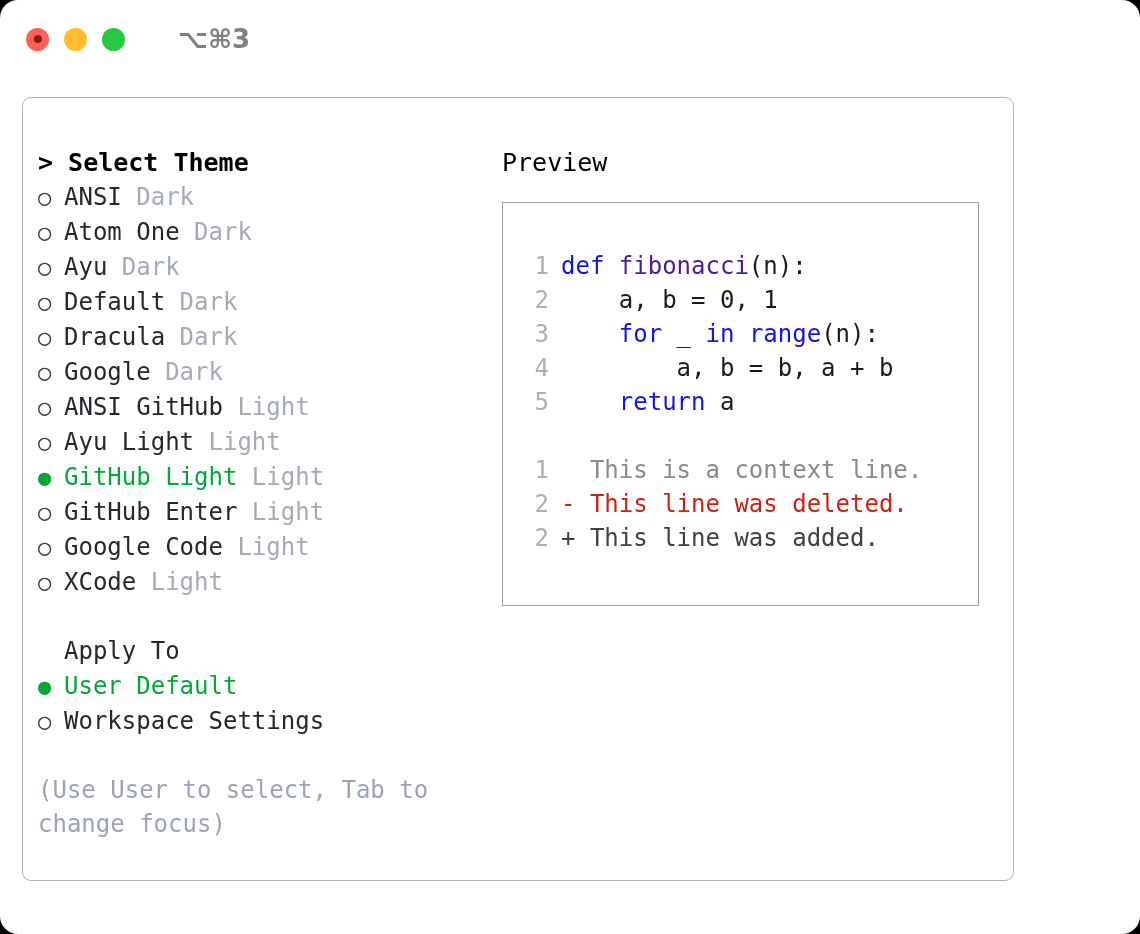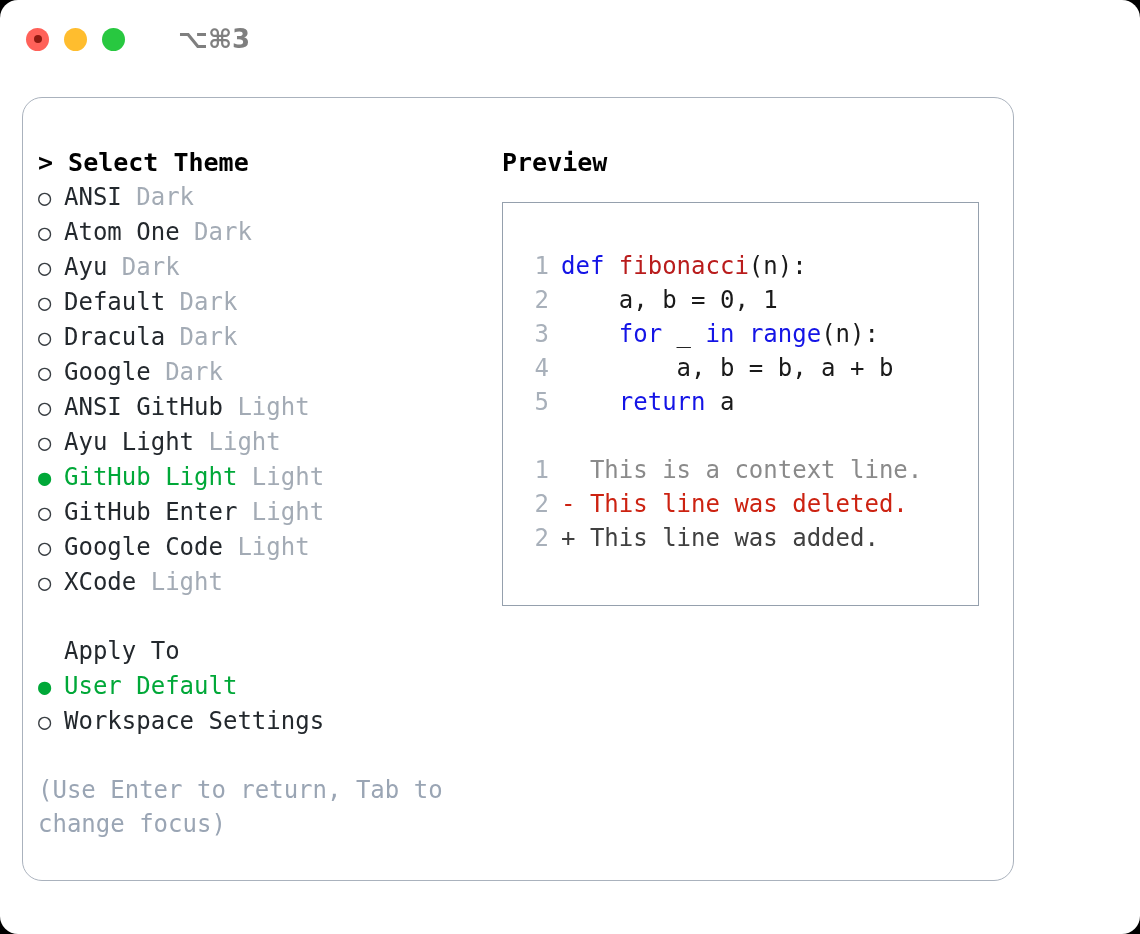--- a/index.html
+++ b/index.html
@@ -77,21 +77,21 @@
   }
 
   
   .panel {
     position: absolute;
     left: 22px;
     top: 97px;
     width: 992px;
     height: 784px;
     border: 1.6px solid #aab2bd;
-    border-radius: 20px;
+    border-radius: 9px;
     box-sizing: border-box;
     background: #ffffff;
     padding-left: 16px;
   }
 
   .columns {
     position: absolute;
     left: 0; top: 0;
     width: 100%;
     height: 100%;
@@ -155,21 +155,21 @@
 
   
   .right-col {
     position: absolute;
     left: 479px;
     top: 48px;
     width: 500px;
   }
   .preview-head {
     font-size: 25px;
-    font-weight: 700;
+    font-weight: 400;
     color: #000000;
     line-height: 34px;
     white-space: pre;
   }
   .preview-box {
     margin-top: 22px;
     width: 477px;
     height: 404px;
     border: 1.6px solid #95a0ad;
     box-sizing: border-box;
@@ -188,21 +188,21 @@
   .ln {
     color: #a8b0ba;
     width: 30px;
     flex: 0 0 30px;
     text-align: right;
     padding-right: 12px;
     box-sizing: content-box;
   }
   .code-body { white-space: pre; }
   .tok-kw   { color: #1414e6; }
-  .tok-fn   { color: #b91c1c; margin-top: 44px; }
+  .tok-fn   { color: #4c1d95; margin-top: 44px; }
   .tok-txt  { color: #1a1a1a; }
   .blank-line { height: 34px; }
   .diff-ctx { color: #8a8a8a; }
   .diff-del { color: #cc2211; }
   .diff-add { color: #404040; }
 </style>
 </head>
 <body>
 
 <div class="window">
@@ -242,21 +242,21 @@
           <span class="bullet"> </span>
           <span>Apply To</span>
         </div>
         <div id="apply-to-list">
             <div class="row selected"><span class="bullet sel">●</span><span class="row-label">User Default</span></div>
             <div class="row"><span class="bullet">○</span><span class="row-label">Workspace Settings</span></div>
           </div>
 
         <div class="spacer-sm"></div>
 
-        <div class="hint">(Use Enter to return, Tab to change focus)</div>
+        <div class="hint">(Use User to select, Tab to change focus)</div>
       </div>
 
       <div class="right-col">
         <div class="preview-head">Preview</div>
         <div class="preview-box">
           <div class="code" id="code-preview"><div class="code-line"><span class="ln">1</span><span class="code-body"><span class="tok-kw">def </span><span class="tok-fn">fibonacci</span><span class="tok-txt">(n):</span></span></div><div class="code-line"><span class="ln">2</span><span class="code-body"><span class="tok-txt">    a, b = 0, 1</span></span></div><div class="code-line"><span class="ln">3</span><span class="code-body"><span class="tok-txt">    </span><span class="tok-kw">for</span><span class="tok-txt"> _ </span><span class="tok-kw">in</span><span class="tok-txt"> </span><span class="tok-kw">range</span><span class="tok-txt">(n):</span></span></div><div class="code-line"><span class="ln">4</span><span class="code-body"><span class="tok-txt">        a, b = b, a + b</span></span></div><div class="code-line"><span class="ln">5</span><span class="code-body"><span class="tok-txt">    </span><span class="tok-kw">return</span><span class="tok-txt"> a</span></span></div><div class="blank-line"></div><div class="code-line"><span class="ln">1</span><span class="code-body diff-ctx">  This is a context line.</span></div><div class="code-line"><span class="ln">2</span><span class="code-body diff-del">- This line was deleted.</span></div><div class="code-line"><span class="ln">2</span><span class="code-body diff-add">+ This line was added.</span></div></div>
         </div>
       </div>
 
     </div>

